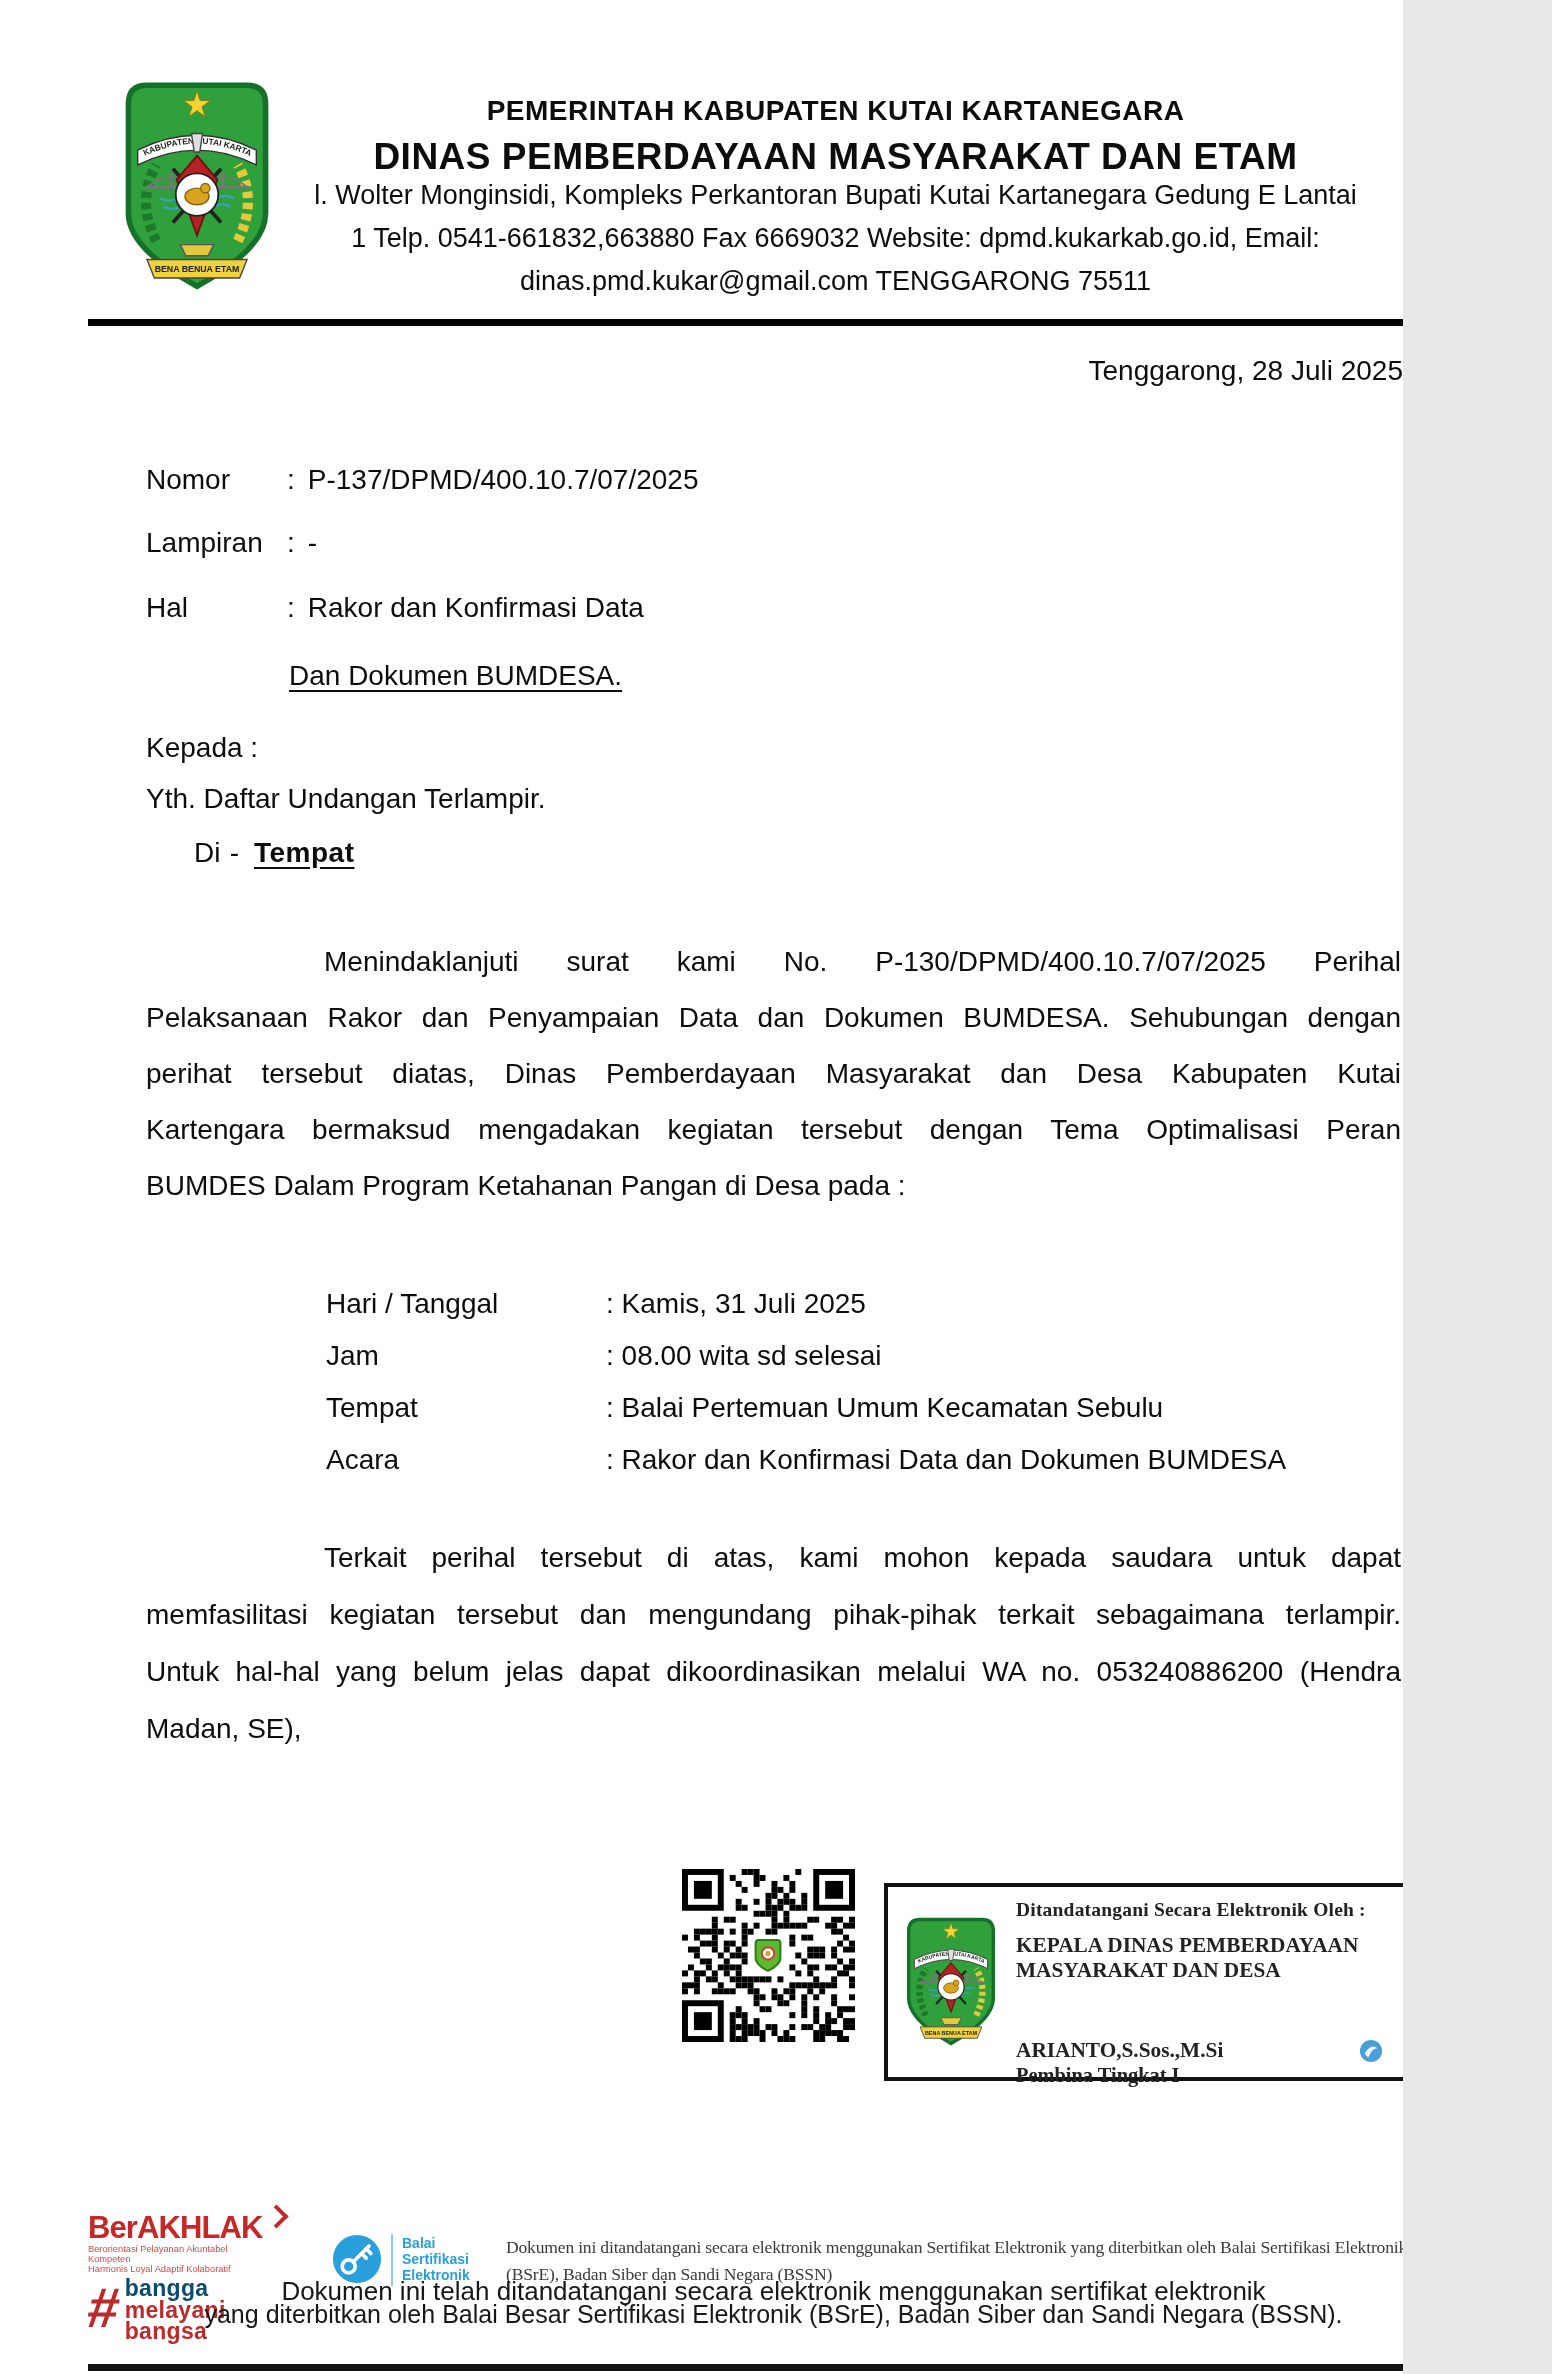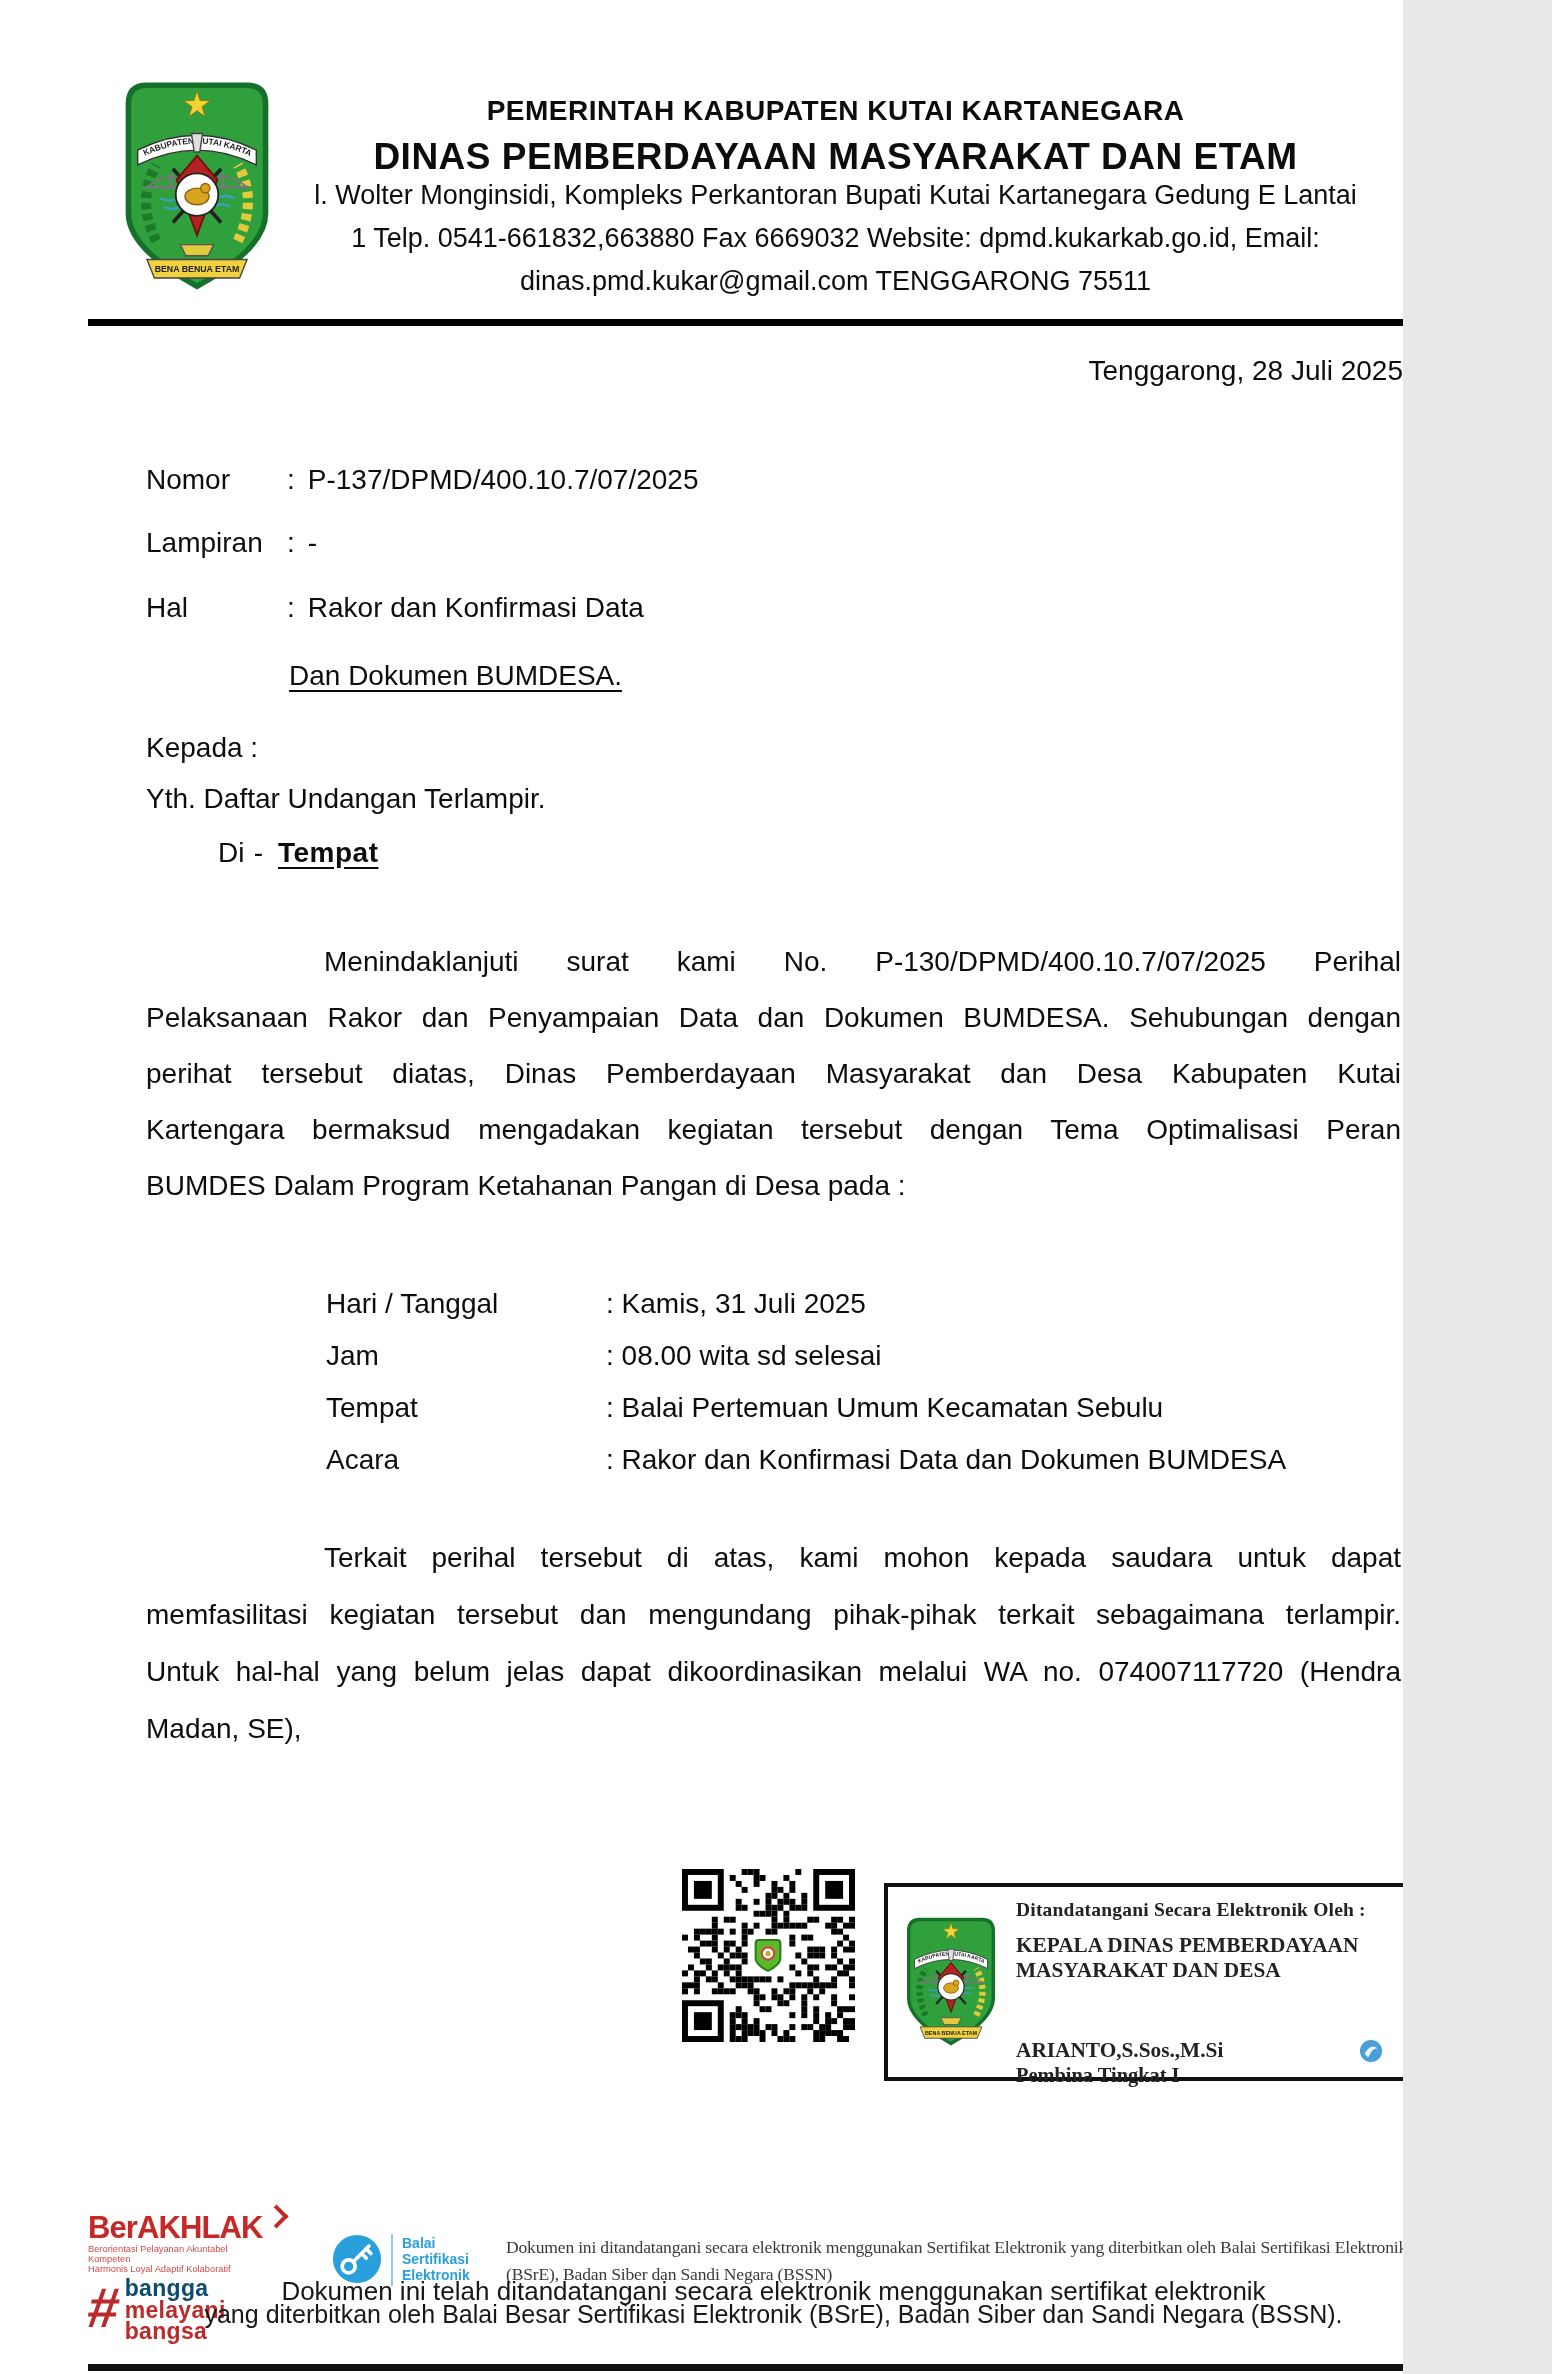--- a/index.html
+++ b/index.html
@@ -18,21 +18,21 @@
 
   
   .dateline{position:absolute;left:928px;top:355px;width:475px;text-align:right;font-size:28px;}
   .meta-row{position:absolute;left:146px;width:1255px;display:flex;font-size:28px;line-height:32px;}
   .mlabel{width:141px;flex:0 0 141px;}
   .colon{margin-right:13px;}
   .row-nomor{top:464px;} .row-lampiran{top:527px;} .row-hal{top:592px;}
   .hal-cont{position:absolute;left:289px;top:660px;font-size:28px;text-decoration:underline;text-underline-offset:4.6px;}
   .kepada{position:absolute;left:146px;top:732px;font-size:28px;}
   .yth{position:absolute;left:146px;top:783px;font-size:28px;}
-  .di-row{position:absolute;left:218px;top:837px;font-size:28px;}
+  .di-row{position:absolute;left:194px;top:837px;font-size:28px;}
   .di-place{font-weight:bold;text-decoration:underline;text-underline-offset:4.6px;margin-left:9.3px;letter-spacing:0.5px;}
   .di-dash{margin:0 5.6px 0 9.3px;}
 
   
   .para{position:absolute;left:146px;width:1255px;font-size:28px;line-height:56px;}
   .p1{top:934px;} .p2{top:1529px;line-height:57px;}
   .jline{text-align:justify;text-align-last:justify;}
   .jline.first{text-indent:178px;}
   .jline.last{text-align:left;text-align-last:left;}
   .closing{position:absolute;left:146px;top:1782px;width:1255px;font-size:28px;text-indent:178px;}
@@ -177,21 +177,21 @@
     </div>
     <div class="drow">
       <span class="dlabel">Acara</span>
       <span>: Rakor dan Konfirmasi Data dan Dokumen BUMDESA</span>
     </div>
   </div>
 
   <div class="para p2">
     <div class="jline first">Terkait perihal tersebut di atas, kami mohon kepada saudara untuk dapat</div>
     <div class="jline">memfasilitasi kegiatan tersebut dan mengundang pihak-pihak terkait sebagaimana terlampir.</div>
-    <div class="jline">Untuk hal-hal yang belum jelas dapat dikoordinasikan melalui WA no. 074007117720 (Hendra</div>
+    <div class="jline">Untuk hal-hal yang belum jelas dapat dikoordinasikan melalui WA no. 053240886200 (Hendra</div>
     <div class="jline last">Madan, SE),</div>
   </div>
 
 
   <div class="qr">
     <svg id="qr-svg" viewBox="0 0 186 186">
         <rect x="64.14" y="0.00" width="6.41" height="6.41" fill="#000"></rect>
         <rect x="70.55" y="0.00" width="6.41" height="6.41" fill="#000"></rect>
         <rect x="76.97" y="0.00" width="6.41" height="6.41" fill="#000"></rect>
         <rect x="121.86" y="0.00" width="6.41" height="6.41" fill="#000"></rect>

